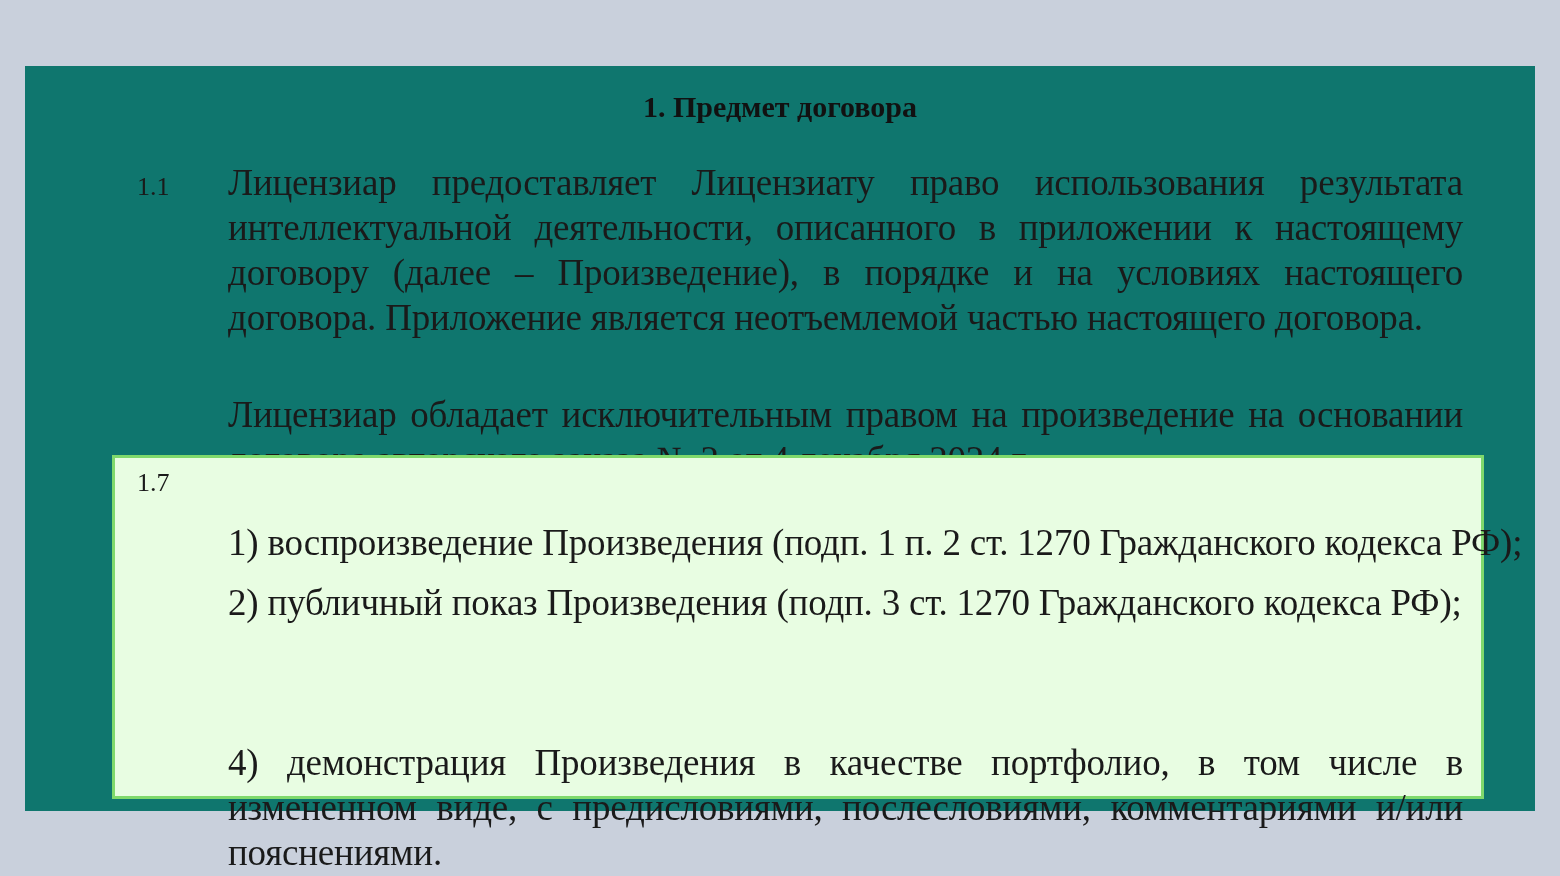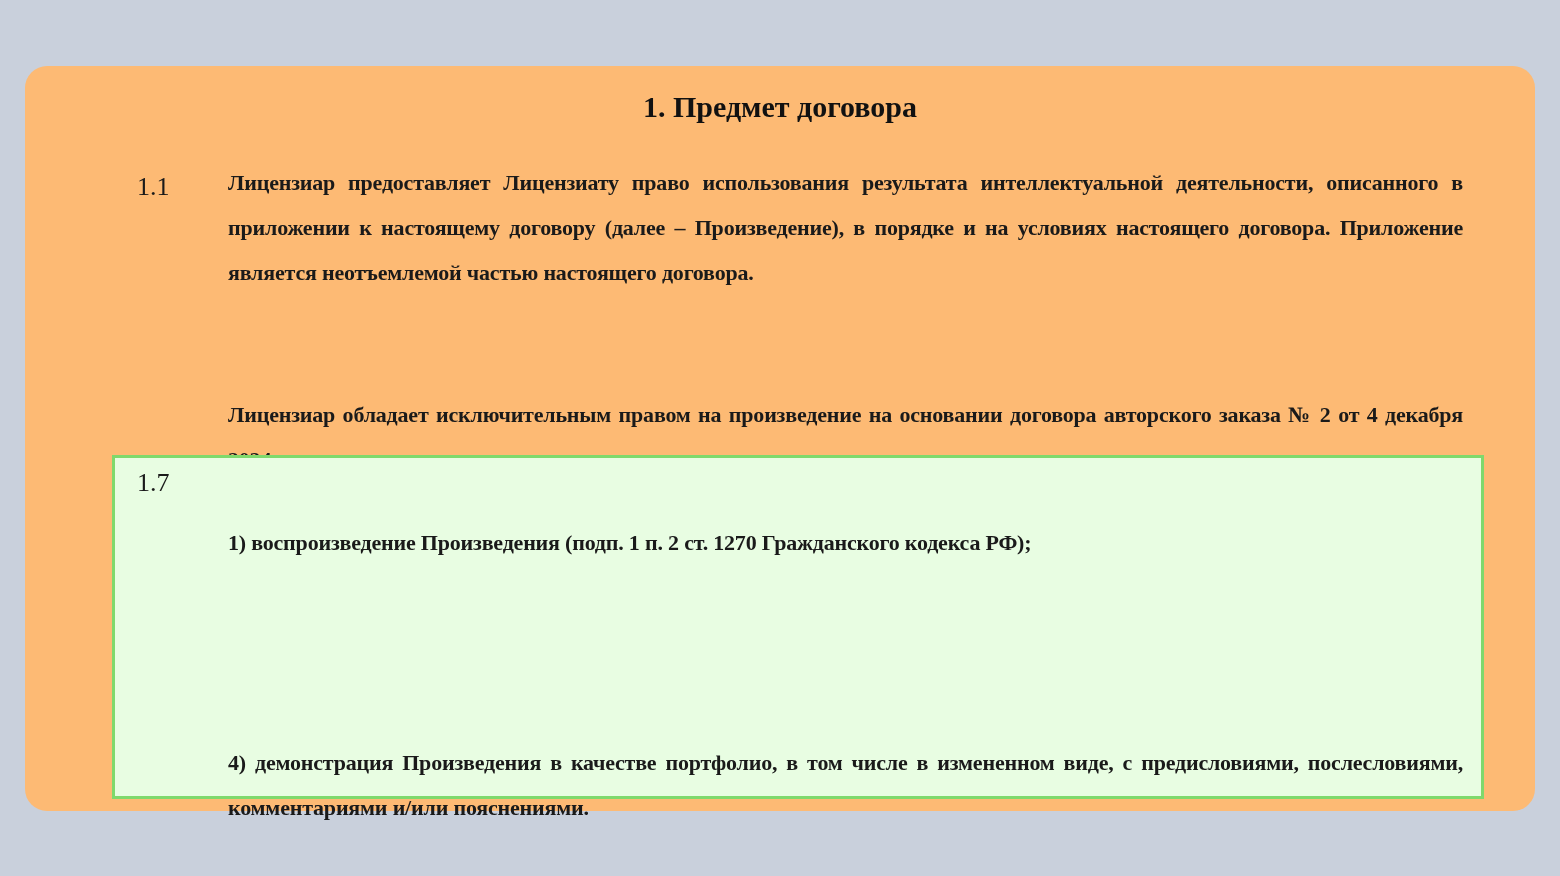--- a/index.html
+++ b/index.html
@@ -8,48 +8,46 @@
     background: #c9d0dc;
     position: relative;
     overflow: hidden;
     font-family: "Liberation Serif", "DejaVu Serif", serif;
     color: #1a1a1a;
   }
   .page {
     position: absolute;
     left: 25px; top: 66px;
     width: 1510px; height: 745px;
-    background: #fdba74;
-    border-radius: 22px;
+    background: #0f766e;
   }
   .heading {
     position: absolute;
     left: 0; right: 0; top: 22px;
     text-align: center;
     font-weight: bold;
     font-size: 30px;
     line-height: 38px;
     color: #111;
   }
   .num {
     position: absolute;
     left: 112px;
     font-size: 26px;
     line-height: 45px;
   }
   .para {
     position: absolute;
     left: 203px;
     width: 1235px;
-    font-size: 22px;
+    font-size: 37px;
     line-height: 45px;
     text-align: justify;
     transform-origin: left top;
     letter-spacing: -0.2px;
-    font-weight: bold;
   }
   .highlight {
     position: absolute;
     left: 87px; top: 389px;
     width: 1366px; height: 338px;
     background: #e8fde2;
     border: 3px solid #7fd96c;
   }
   .item-line { white-space: nowrap; }
 </style>
@@ -60,15 +58,16 @@
 
   <div class="heading">1. Предмет договора</div>
 
   <div class="num" style="top:98px;">1.1</div>
   <div class="para" style="top:94px; height:180px;">Лицензиар предоставляет Лицензиату право использования результата интеллектуальной деятельности, описанного в приложении к настоящему договору (далее – Произведение), в порядке и на условиях настоящего договора. Приложение является неотъемлемой частью настоящего договора.</div>
   <div class="para" style="top:289px; height:90px;margin-top:37px;">Лицензиар обладает исключительным правом на произведение на основании договора авторского заказа № 2 от 4 декабря 2024 г.</div>
 
   <div class="highlight"></div>
   <div class="num" style="top:394px;">1.7</div>
   <div class="para item-line" style="top:454px;">1) воспроизведение Произведения (подп. 1 п. 2 ст. 1270 Гражданского кодекса РФ);</div>
+  <div class="para item-line" style="top:514px;">2) публичный показ Произведения (подп. 3 ст. 1270 Гражданского кодекса РФ);</div>
   <div class="para" style="top:634px; height:90px;margin-top:40px;">4) демонстрация Произведения в качестве портфолио, в том числе в измененном виде, с предисловиями, послесловиями, комментариями и/или пояснениями.</div>
 
 </div>
 
 </body></html>

